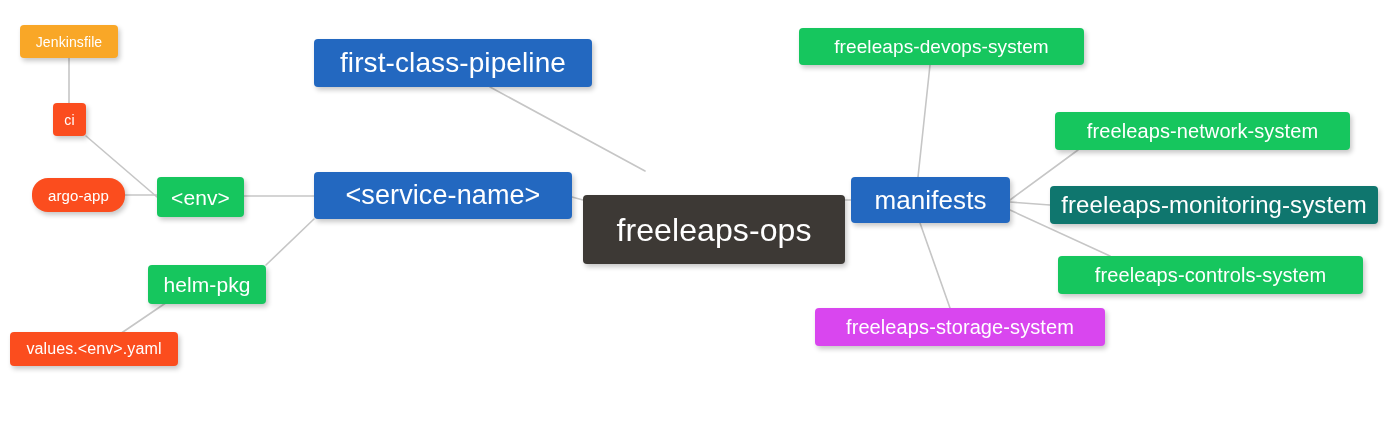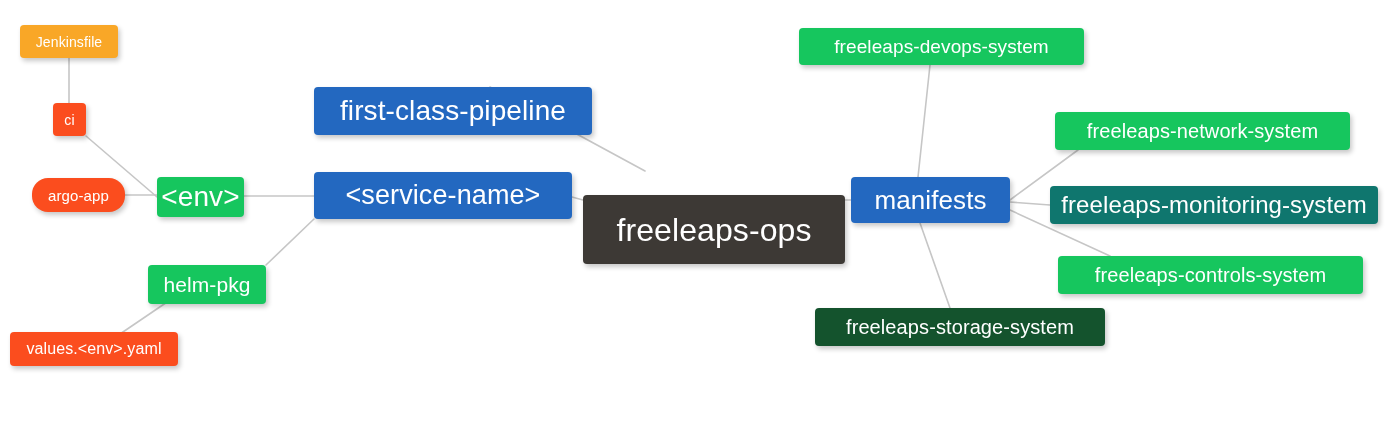--- a/index.html
+++ b/index.html
@@ -68,30 +68,30 @@
   <div id="node-layer">
       <div class="node" style="left: 20px; top: 25px; width: 98px; height: 33px; background: rgb(249, 167, 39); font-size: 14px;">
         <span class="node-label">Jenkinsfile</span>
       </div>
       <div class="node" style="left: 53px; top: 103px; width: 33px; height: 33px; background: rgb(251, 77, 30); font-size: 14px;">
         <span class="node-label">ci</span>
       </div>
       <div class="node" style="left: 32px; top: 178px; width: 93px; height: 34px; background: rgb(251, 77, 30); font-size: 15px; border-radius: 16px;">
         <span class="node-label">argo-app</span>
       </div>
-      <div class="node" style="left: 157px; top: 177px; width: 87px; height: 40px; background: rgb(22, 198, 94); font-size: 28px;">
+      <div class="node" style="left: 157px; top: 177px; width: 87px; height: 40px; background: rgb(22, 198, 94); font-size: 21px;">
         <span class="node-label">&lt;env&gt;</span>
       </div>
       <div class="node" style="left: 148px; top: 257px; width: 118px; height: 39px; background: rgb(22, 198, 94); font-size: 21px; margin-top: 8px;">
         <span class="node-label">helm-pkg</span>
       </div>
       <div class="node" style="left: 10px; top: 332px; width: 168px; height: 34px; background: rgb(251, 77, 30); font-size: 16px;">
         <span class="node-label">values.&lt;env&gt;.yaml</span>
       </div>
-      <div class="node" style="left: 314px; top: 39px; width: 278px; height: 48px; background: rgb(35, 104, 192); font-size: 28px; margin-top: 48px;">
+      <div class="node" style="left: 314px; top: 39px; width: 278px; height: 48px; background: rgb(35, 104, 192); font-size: 28px;">
         <span class="node-label">first-class-pipeline</span>
       </div>
       <div class="node" style="left: 314px; top: 172px; width: 258px; height: 47px; background: rgb(35, 104, 192); font-size: 27px;">
         <span class="node-label">&lt;service-name&gt;</span>
       </div>
       <div class="node" style="left: 583px; top: 171px; width: 262px; height: 69px; background: rgb(61, 57, 53); font-size: 32px; margin-top: 24px;">
         <span class="node-label">freeleaps-ops</span>
       </div>
       <div class="node" style="left: 851px; top: 177px; width: 159px; height: 46px; background: rgb(35, 104, 192); font-size: 26px;">
         <span class="node-label">manifests</span>
@@ -101,17 +101,17 @@
       </div>
       <div class="node" style="left: 1055px; top: 112px; width: 295px; height: 38px; background: rgb(22, 198, 94); font-size: 20px;">
         <span class="node-label">freeleaps-network-system</span>
       </div>
       <div class="node" style="left: 1050px; top: 186px; width: 328px; height: 38px; background: #0f766e; font-size: 24px;">
         <span class="node-label">freeleaps-monitoring-system</span>
       </div>
       <div class="node" style="left: 1058px; top: 256px; width: 305px; height: 38px; background: rgb(22, 198, 94); font-size: 20px;">
         <span class="node-label">freeleaps-controls-system</span>
       </div>
-      <div class="node" style="left: 815px; top: 308px; width: 290px; height: 38px; background: #14532d; font-size: 20px;">
+      <div class="node" style="left: 815px; top: 308px; width: 290px; height: 38px; background: #d946ef; font-size: 20px;">
         <span class="node-label">freeleaps-storage-system</span>
       </div>
     </div>
 </div>
 
 </body></html>

